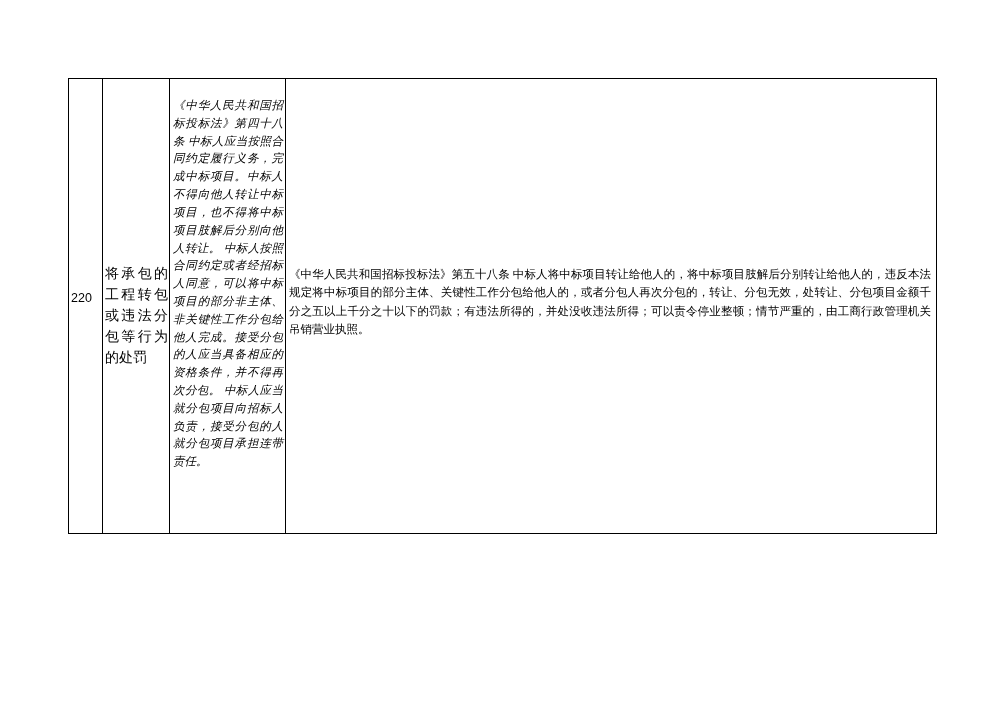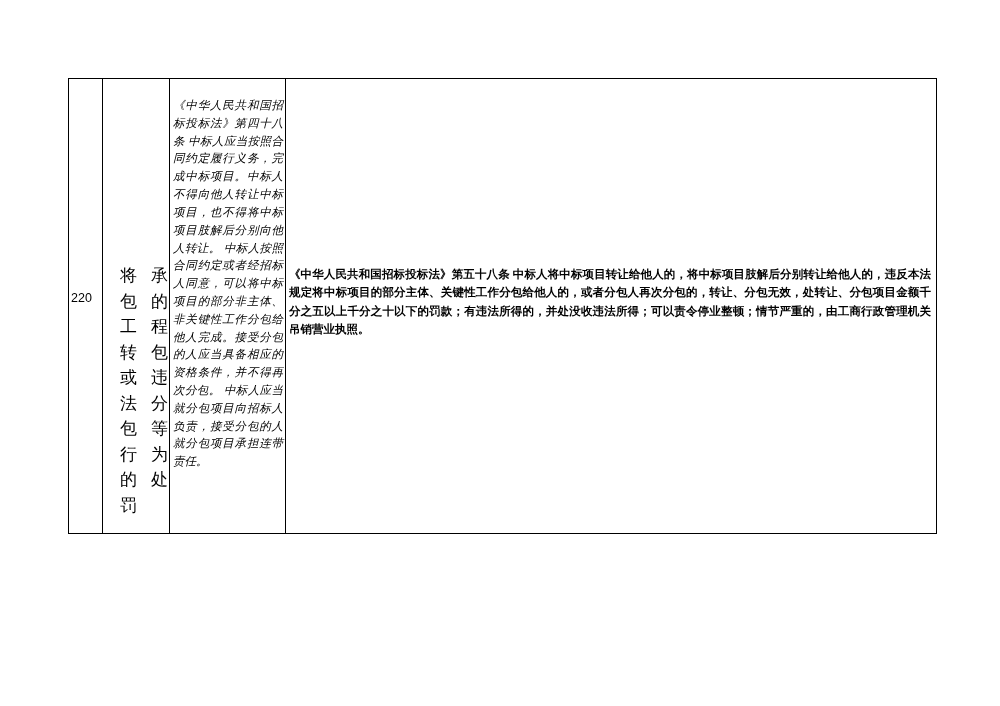--- a/index.html
+++ b/index.html
@@ -44,48 +44,46 @@
   }
   .num-cell {
     font-family: "Liberation Sans", "DejaVu Sans", sans-serif;
     font-size: 12.5px;
     line-height: 1.25;
     padding-top: 212px;
     padding-left: 2px;
     letter-spacing: 0px;
   }
   .name-cell {
-    font-size: 17px;
+    font-size: 14px;
     line-height: 1.5;
     padding-top: 184px;
     padding-left: 2px;
     padding-right: 1px;
     text-align: justify;
     word-break: break-all;
-    margin-left: 15px;
   }
   .basis-cell {
     font-size: 11.5px;
     line-height: 1.55;
     padding-top: 18px;
     padding-left: 3px;
     padding-right: 2px;
     text-align: justify;
     word-break: break-all;
     font-style: italic;
   }
   .detail-cell {
     font-size: 11.5px;
     line-height: 1.6;
     padding-top: 186px;
     padding-left: 3px;
     padding-right: 5px;
     text-align: justify;
     word-break: break-all;
-    font-weight: bold;
   }
   .row-main { height: 455px; }
 </style>
 </head>
 <body>
 
 <div class="page">
   <table class="doc-table">
     <tbody>
       <tr class="row-main">

